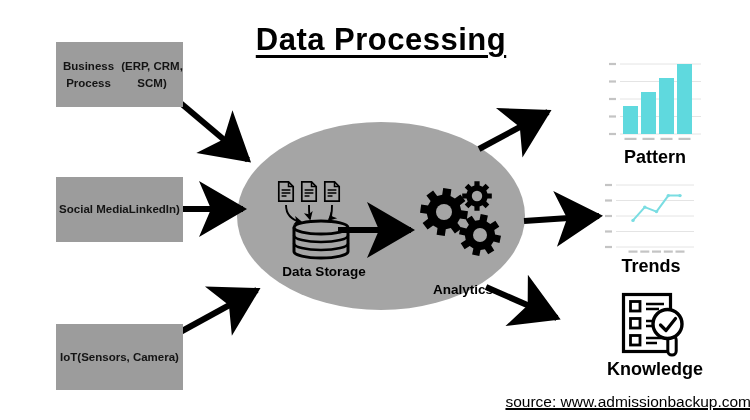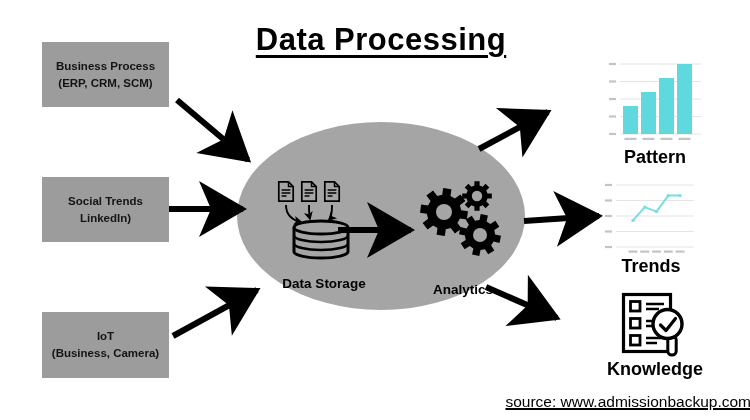--- a/index.html
+++ b/index.html
@@ -15,32 +15,33 @@
     font-family:"Liberation Sans",sans-serif;overflow:hidden;color:#000;padding-left:17px;
   }
   .title{
     position:absolute;left:381px;top:22px;transform:translateX(-50%);
     font-size:31px;font-weight:bold;white-space:nowrap;
     text-decoration:underline;text-decoration-thickness:3px;text-underline-offset:5px;
     letter-spacing:0.5px;
   }
   .inbox{
     position:absolute;width:127px;height:65px;background:var(--box-gray);
-    display:flex;flex-direction:column;justify-content:center;align-items:center;
+    display:flex;justify-content:center;align-items:center;
     text-align:center;font-size:11.5px;font-weight:bold;line-height:1.45;color:#141414;
     z-index:2;
+    margin-left:14px;
   }
   #box-business{left:42px;top:42px;}
   #box-social{left:42px;top:177px;}
-  #box-iot{left:42px;top:312px;height:66px;}
+  #box-iot{left:42px;top:324px;height:66px;}
   svg.layer{position:absolute;left:0;top:0;z-index:1;}
   .lbl{position:absolute;transform:translateX(-50%);font-weight:bold;white-space:nowrap;z-index:2;}
   .lbl.inner{font-size:13.5px;}
   .lbl.outer{font-size:18px;}
-  #lbl-storage{left:324px;top:276px;}
+  #lbl-storage{left:324px;top:264px;}
   #lbl-analytics{left:463px;top:282px;}
   #lbl-pattern{left:655px;top:147px;}
   #lbl-trends{left:651px;top:256px;}
   #lbl-knowledge{left:655px;top:359px;}
   .source{
     position:absolute;right:16px;bottom:5px;font-size:15.5px;font-weight:normal;
     text-decoration:underline;text-decoration-thickness:2px;z-index:2;
   }
   
   .ellipse-shape{fill:var(--ellipse-gray);}
@@ -62,27 +63,27 @@
 <div class="canvas">
 
   <div class="title">Data Processing</div>
 
   <div class="inbox" id="box-business">
     <div>Business Process</div>
     <div>(ERP, CRM, SCM)</div>
   </div>
 
   <div class="inbox" id="box-social">
-    <div>Social Trends</div>
+    <div>Social Media</div>
     <div>LinkedIn)</div>
   </div>
 
   <div class="inbox" id="box-iot">
     <div>IoT</div>
-    <div>(Business, Camera)</div>
+    <div>(Sensors, Camera)</div>
   </div>
 
   <svg class="layer" width="750" height="420" viewBox="0 0 750 420">
     <defs>
       <marker id="dart" markerUnits="userSpaceOnUse" markerWidth="54" markerHeight="60" refX="48" refY="30" orient="auto">
         <path d="M52,30 L4,58 L16,30 L4,2 Z" fill="#000"></path>
       </marker>
       <marker id="sdart" markerUnits="userSpaceOnUse" markerWidth="10" markerHeight="10" refX="8" refY="5" orient="auto">
         <path d="M9.5,5 L1,9.5 L3.2,5 L1,0.5 Z" fill="#000"></path>
       </marker>

